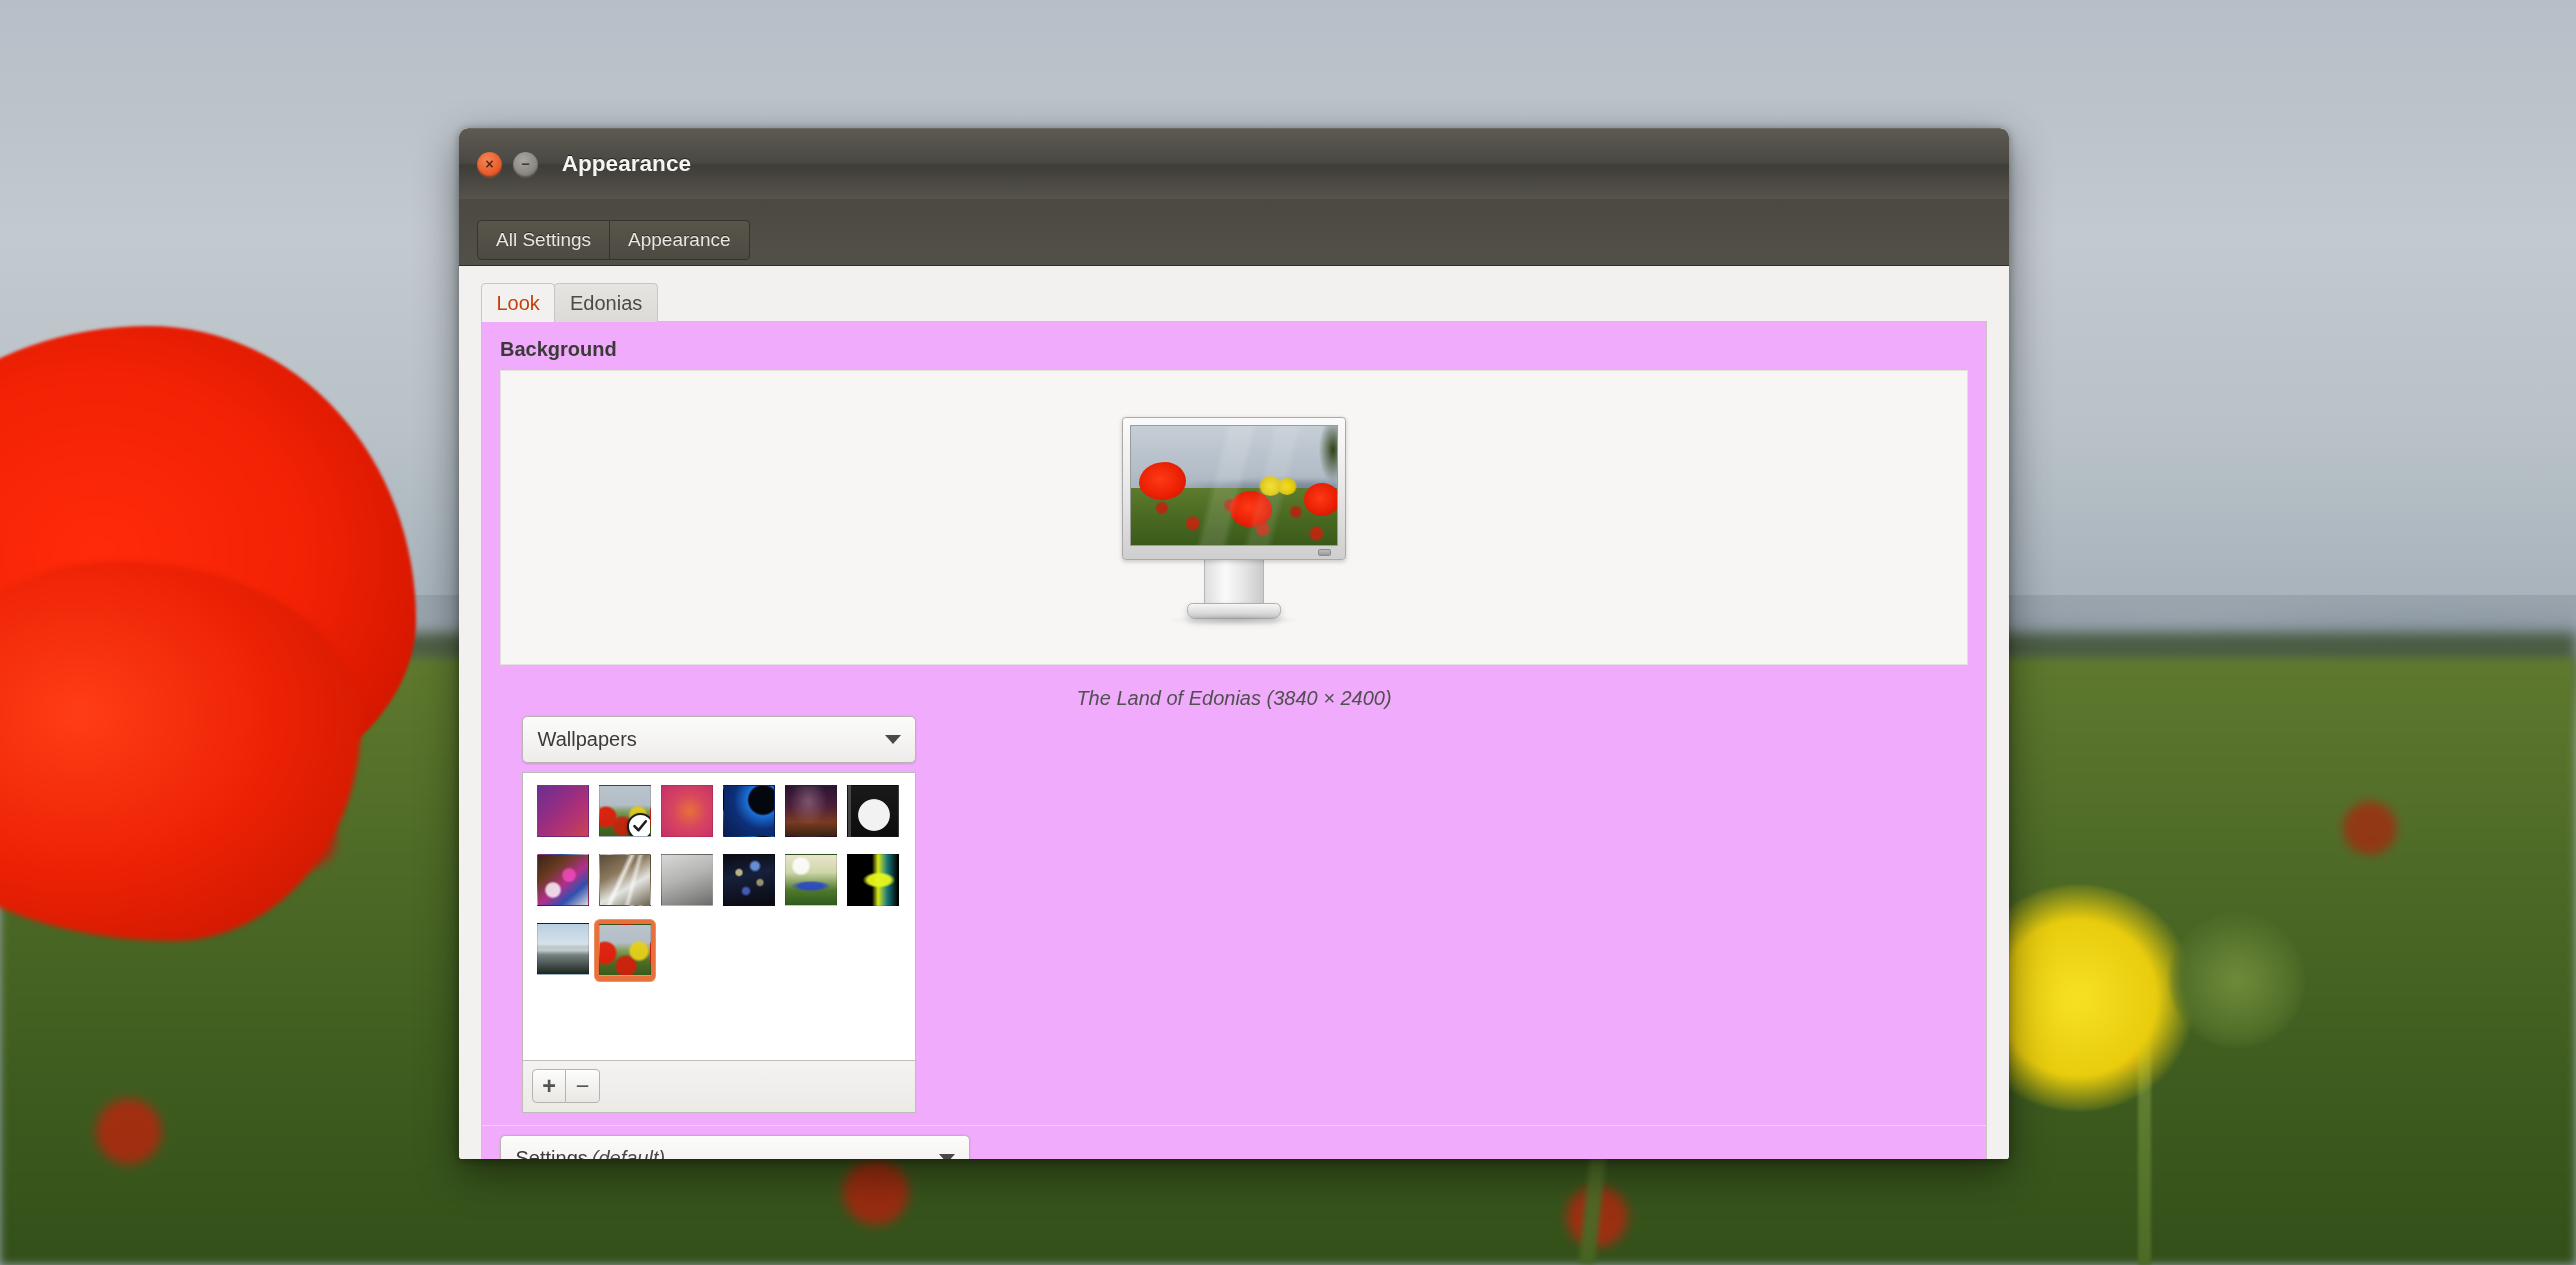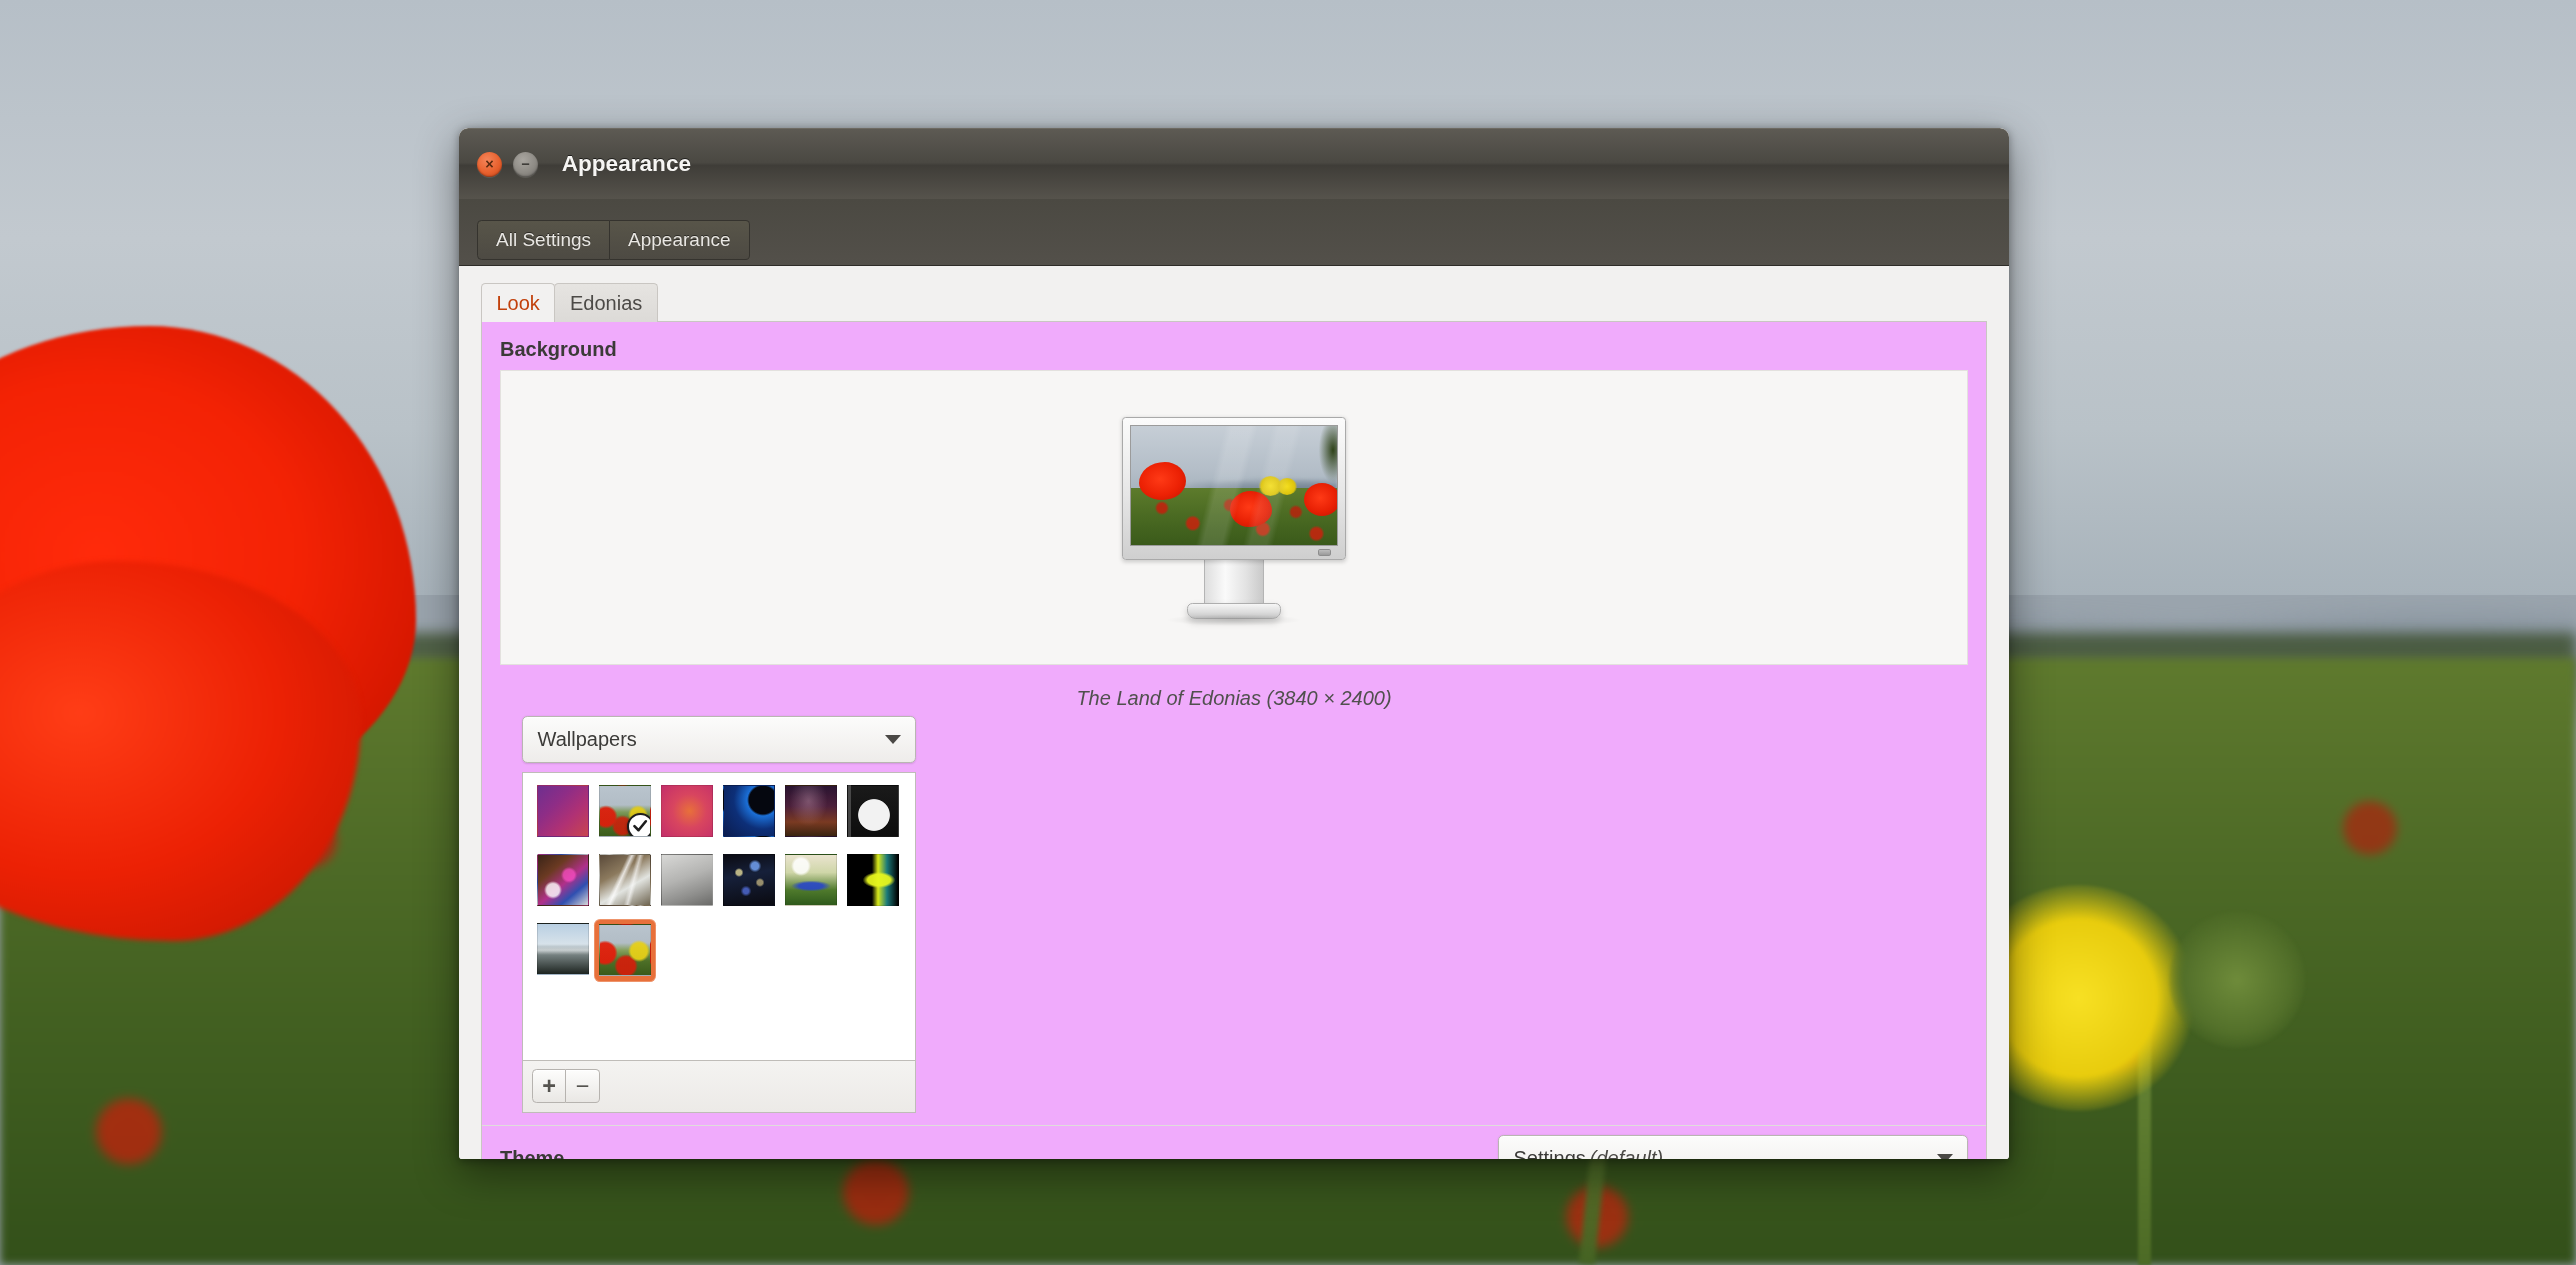--- a/index.html
+++ b/index.html
@@ -548,21 +548,20 @@
 
           <div id="gridfooter">
             <div class="pmbtn plus">+</div>
             <div class="pmbtn minus">−</div>
           </div>
 
         </div>
       </div>
 
       <div class="prow">
-        <div class="prow-label">Theme</div>
         <div class="prow-ctl">
           <div class="combo theme">
             <span>
               <span>Settings</span><span class="theme-default">(default)</span>
             </span>
             <span class="caret"></span>
           </div>
         </div>
       </div>
 

